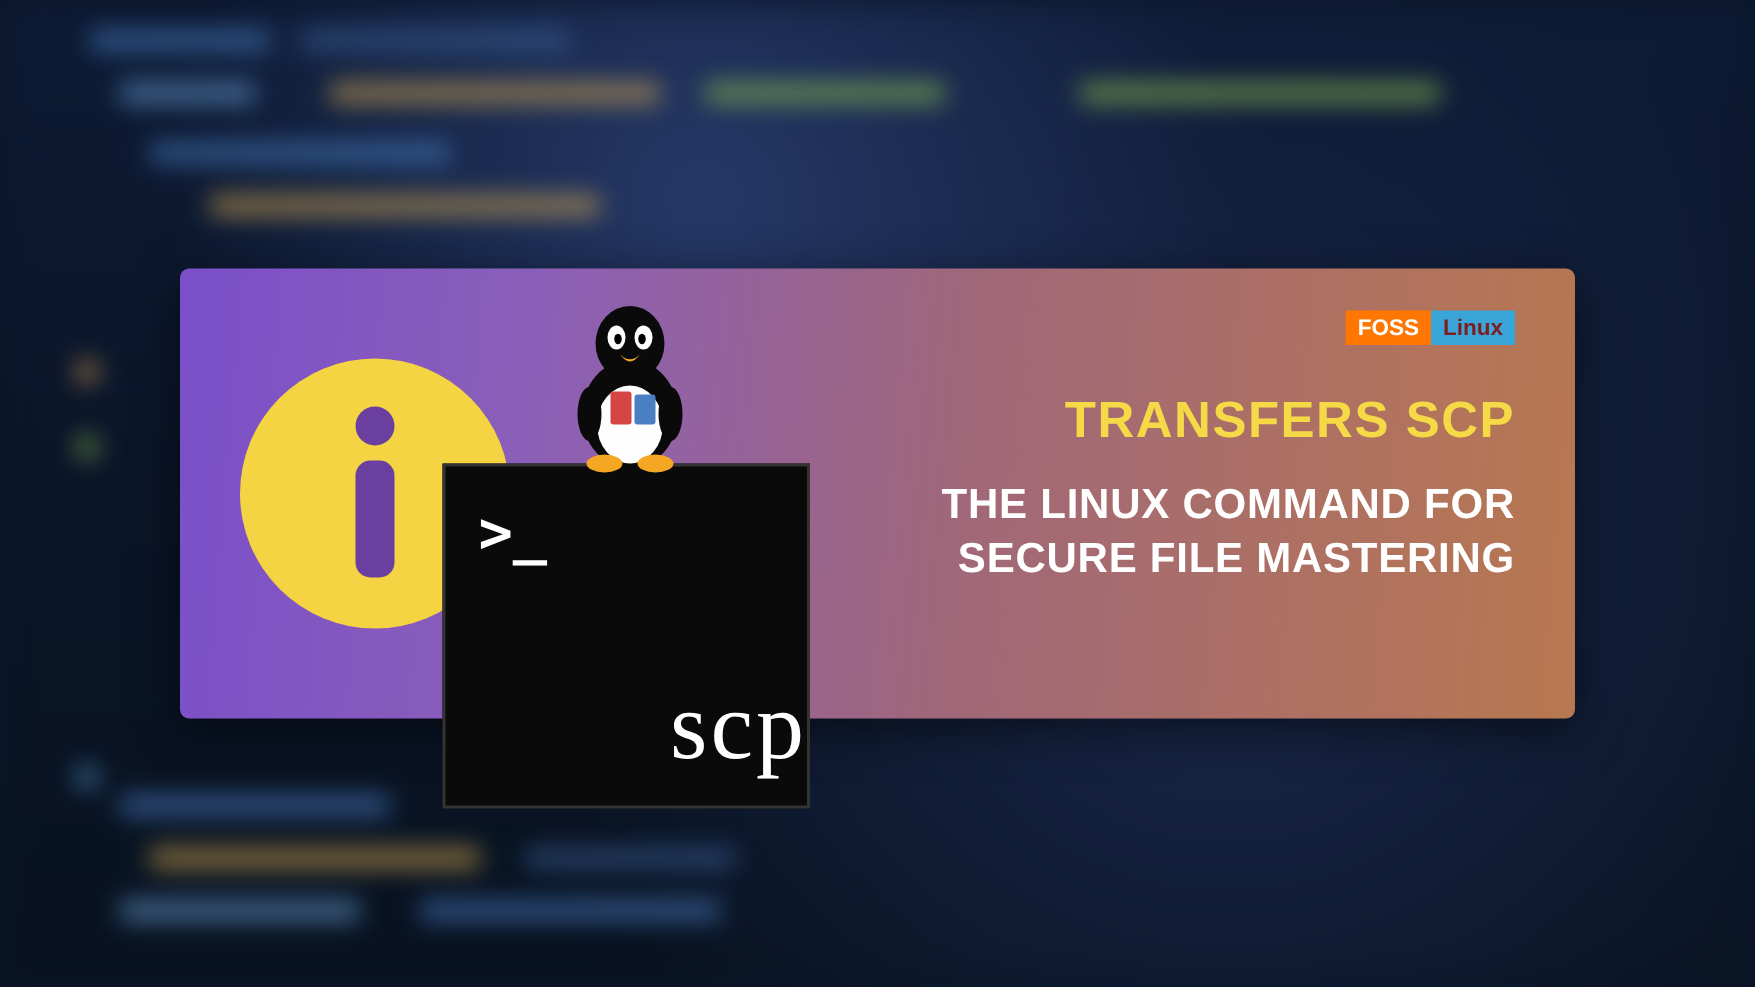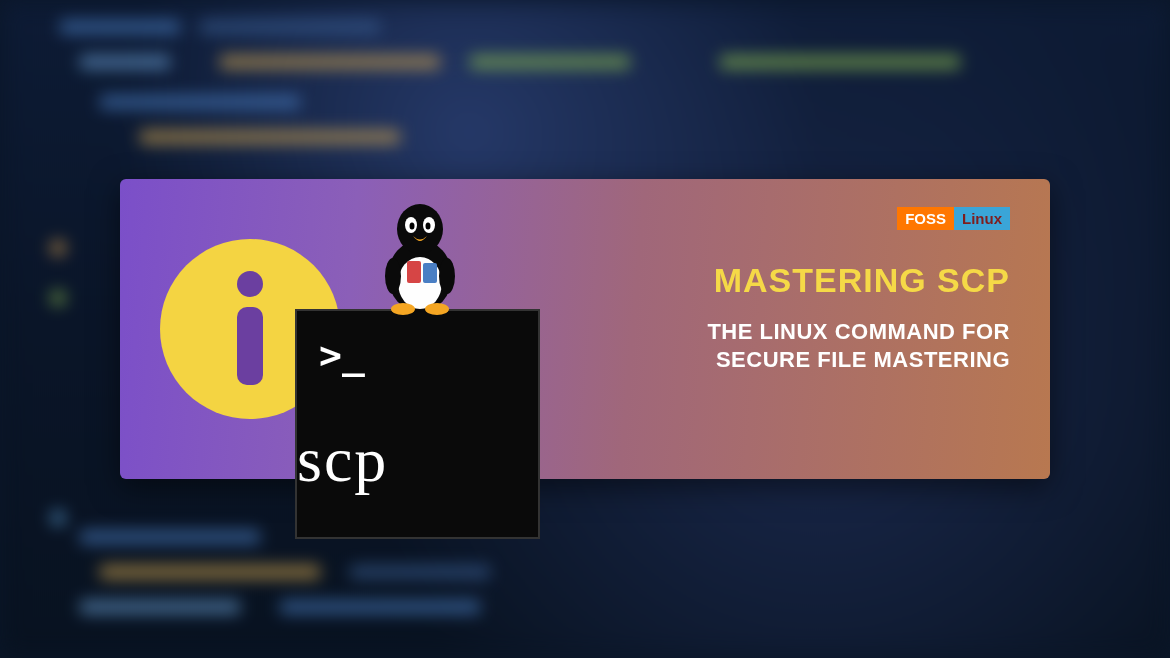--- a/index.html
+++ b/index.html
@@ -94,24 +94,24 @@
   top: 22px;
   left: 22px;
   color: #fff;
   font-family: 'Consolas', monospace;
   font-size: 38px;
   font-weight: bold;
 }
 
 .terminal-cmd {
   position: absolute;
-  bottom: 40px;
+  bottom: 16px;
   left: 0;
   right: 0;
-  text-align: left;
+  text-align: right;
   color: #fff;
   font-family: 'Georgia', serif;
   font-size: 64px;
   letter-spacing: 2px;
 }
 
 .penguin {
   position: absolute;
   left: 255px;
   top: 22px;
@@ -154,21 +154,21 @@
   color: #f5d947;
   font-size: 34px;
   font-weight: 800;
   letter-spacing: 1px;
   margin-bottom: 18px;
   font-family: 'Arial Black', sans-serif;
 }
 
 .subtitle {
   color: #fff;
-  font-size: 22px;
+  font-size: 28px;
   font-weight: 800;
   line-height: 1.28;
   letter-spacing: 0.5px;
   font-family: 'Arial Black', sans-serif;
 }
 </style>
 </head>
 <body>
 
 <div class="bg-layer"></div>
@@ -222,20 +222,20 @@
       <ellipse cx="72" cy="75" rx="8" ry="18" fill="#0a0a0a"></ellipse>
     </svg>
   </div>
 
   <div class="logo-badge">
     <span class="logo-foss">FOSS</span>
     <span class="logo-linux">Linux</span>
   </div>
 
   <div class="text-block">
-    <div class="title-main">MASTERING SCP</div>
+    <div class="title-main">TRANSFERS SCP</div>
     <div class="subtitle">
       <span>THE LINUX COMMAND FOR</span><br>
       <span>SECURE FILE MASTERING</span>
     </div>
   </div>
 
 </div>
 
 </body></html>

